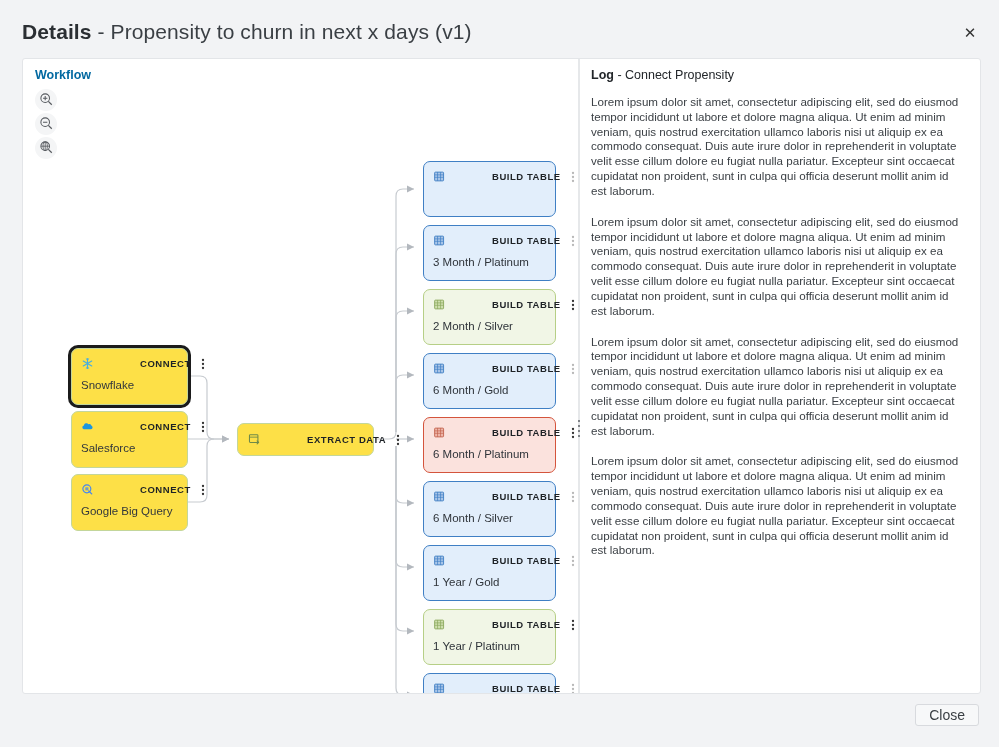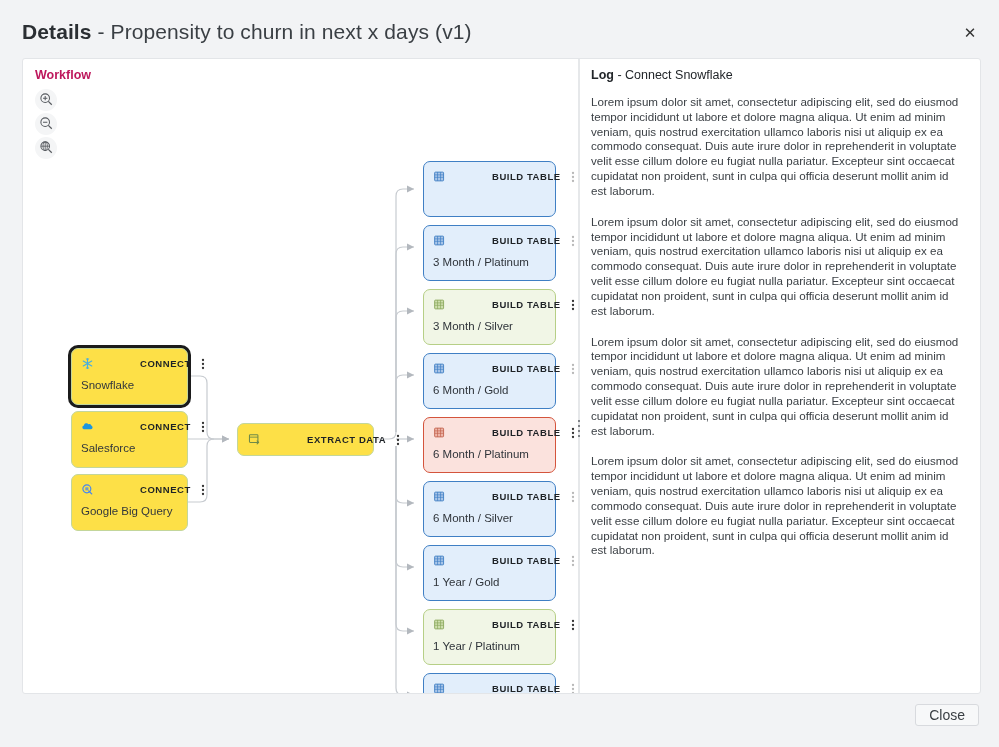--- a/index.html
+++ b/index.html
@@ -61,21 +61,21 @@
     position: absolute;
     left: 0; top: 0;
     width: 555px; height: 634px;
     overflow: hidden;
   }
   #workflow-heading {
     position: absolute;
     left: 12px; top: 9px;
     font-size: 12.5px;
     font-weight: bold;
-    color: #be185d;
+    color: #0369a1;
   }
 
   .zoom-btn {
     position: absolute;
     left: 12px;
     width: 22px; height: 22px;
     border-radius: 50%;
     background: #f4f5f6;
     cursor: pointer;
   }
@@ -441,21 +441,21 @@
             <svg class="node-status" viewBox="0 0 16 16">
               <circle cx="8" cy="8" r="7" fill="#12a150"></circle>
               <path d="M4.6 8.2 L7 10.5 L11.4 5.6" fill="none" stroke="#fff" stroke-width="1.7" stroke-linecap="round" stroke-linejoin="round"></path>
             </svg>
             <svg class="kebab" viewBox="0 0 12 14">
               <circle cx="6" cy="3" r="1.15" fill="#333"></circle>
                 <circle cx="6" cy="7" r="1.15" fill="#333"></circle>
                 <circle cx="6" cy="11" r="1.15" fill="#333"></circle>
             </svg>
           </div>
-          <div class="node-label">3 Month / Silver</div>
+          <div class="node-label">2 Month / Silver</div>
         </div>
 
         <div class="node build-node blue" style="left:400px; top:294px;">
           <div class="node-head">
             <svg class="node-icon" viewBox="0 0 16 16">
               <rect x="2" y="2.6" width="11" height="10.8" rx="1" fill="#aac6e8" stroke="#3f7fc4" stroke-width="1.1"></rect>
               <g stroke="#3f7fc4" stroke-width=".85">
                 <line x1="2" y1="6" x2="13" y2="6"></line>
                   <line x1="2" y1="9" x2="13" y2="9"></line>
                 <line x1="5.6" y1="2.6" x2="5.6" y2="13.4"></line>
@@ -604,21 +604,21 @@
       <div id="splitter-handle">
         <i></i>
           <i></i>
           <i></i>
           <i></i>
       </div>
     </div>
 
     <div id="log-pane">
       <div id="log-heading">
-        <span class="strong">Log</span><span> - Connect Snowflake</span>
+        <span class="strong">Log</span><span> - Connect Propensity</span>
       </div>
       <p class="log-para">Lorem ipsum dolor sit amet, consectetur adipiscing elit, sed do eiusmod tempor incididunt ut labore et dolore magna aliqua. Ut enim ad minim veniam, quis nostrud exercitation ullamco laboris nisi ut aliquip ex ea commodo consequat. Duis aute irure dolor in reprehenderit in voluptate velit esse cillum dolore eu fugiat nulla pariatur. Excepteur sint occaecat cupidatat non proident, sunt in culpa qui officia deserunt mollit anim id est laborum.</p>
       <p class="log-para">Lorem ipsum dolor sit amet, consectetur adipiscing elit, sed do eiusmod tempor incididunt ut labore et dolore magna aliqua. Ut enim ad minim veniam, quis nostrud exercitation ullamco laboris nisi ut aliquip ex ea commodo consequat. Duis aute irure dolor in reprehenderit in voluptate velit esse cillum dolore eu fugiat nulla pariatur. Excepteur sint occaecat cupidatat non proident, sunt in culpa qui officia deserunt mollit anim id est laborum.</p>
       <p class="log-para">Lorem ipsum dolor sit amet, consectetur adipiscing elit, sed do eiusmod tempor incididunt ut labore et dolore magna aliqua. Ut enim ad minim veniam, quis nostrud exercitation ullamco laboris nisi ut aliquip ex ea commodo consequat. Duis aute irure dolor in reprehenderit in voluptate velit esse cillum dolore eu fugiat nulla pariatur. Excepteur sint occaecat cupidatat non proident, sunt in culpa qui officia deserunt mollit anim id est laborum.</p>
       <p class="log-para">Lorem ipsum dolor sit amet, consectetur adipiscing elit, sed do eiusmod tempor incididunt ut labore et dolore magna aliqua. Ut enim ad minim veniam, quis nostrud exercitation ullamco laboris nisi ut aliquip ex ea commodo consequat. Duis aute irure dolor in reprehenderit in voluptate velit esse cillum dolore eu fugiat nulla pariatur. Excepteur sint occaecat cupidatat non proident, sunt in culpa qui officia deserunt mollit anim id est laborum.</p>
     </div>
 
   </div>
 
   <div id="footer">

